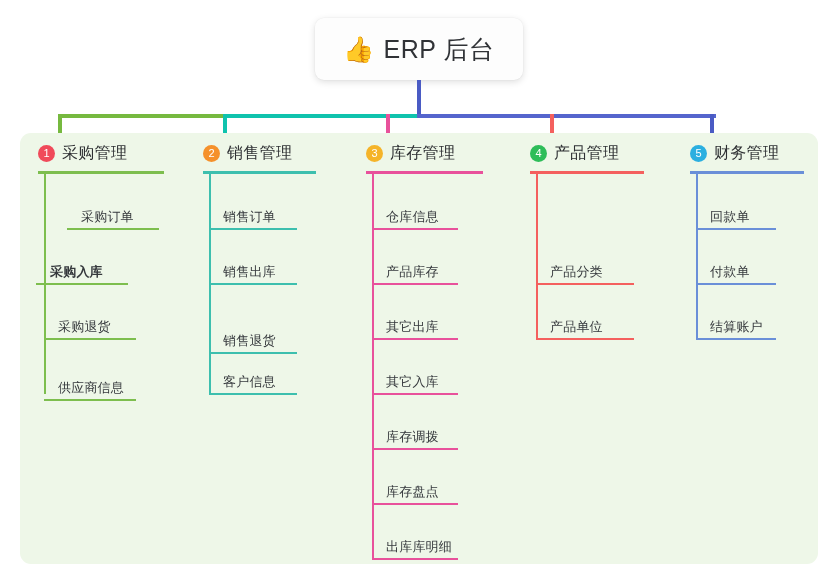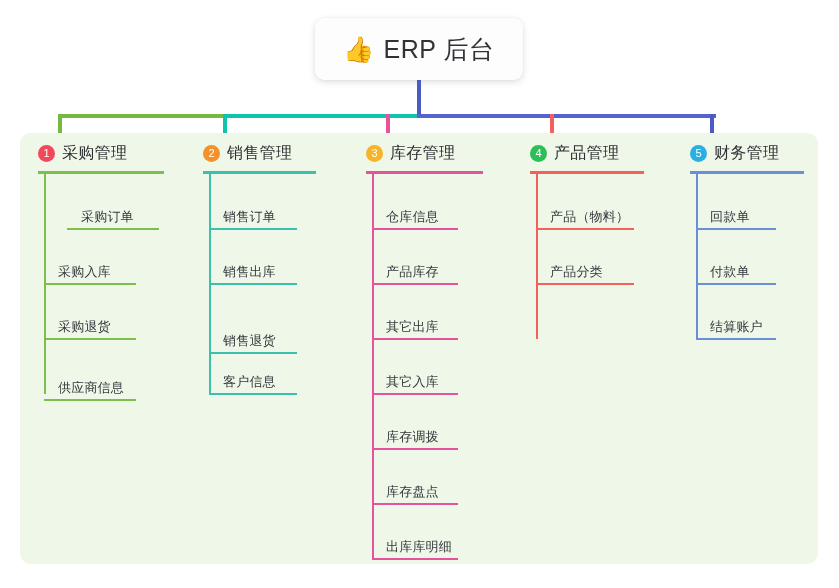--- a/index.html
+++ b/index.html
@@ -93,21 +93,21 @@
         <div class="col-head">
           <span class="badge" style="background: rgb(240, 74, 90);">1</span>
           <span class="col-title">采购管理</span>
         </div>
         <div class="head-rule" style="width: 126px; background: rgb(125, 190, 78);"></div>
         <div class="spine" style="left: 24px; height: 220px; background: rgb(125, 190, 78);"></div>
         <div class="leaf" style="left: 24px; top: 65px; width: 92px; height: 32px; margin-left: 23px;">
           <span class="leaf-label">采购订单</span>
           <div class="leaf-rule" style="width: 92px; background: rgb(125, 190, 78);"></div>
         </div>
-        <div class="leaf" style="left: 24px; top: 120px; width: 92px; height: 32px;">
+        <div class="leaf" style="left: 16px; top: 120px; width: 92px; height: 32px; font-weight: bold;">
           <span class="leaf-label">采购入库</span>
           <div class="leaf-rule" style="width: 92px; background: rgb(125, 190, 78);"></div>
         </div>
         <div class="leaf" style="left: 24px; top: 175px; width: 92px; height: 32px;">
           <span class="leaf-label">采购退货</span>
           <div class="leaf-rule" style="width: 92px; background: rgb(125, 190, 78);"></div>
         </div>
         <div class="leaf" style="left: 24px; top: 236px; width: 92px; height: 32px;">
           <span class="leaf-label">供应商信息</span>
           <div class="leaf-rule" style="width: 92px; background: rgb(125, 190, 78);"></div>
@@ -173,26 +173,26 @@
           <div class="leaf-rule" style="width: 86px; background: rgb(232, 81, 155);"></div>
         </div>
       </div>
       <div class="col" style="left: 512px; top: 133px; width: 160px; height: 455px;">
         <div class="col-head">
           <span class="badge" style="background: rgb(46, 189, 89);">4</span>
           <span class="col-title">产品管理</span>
         </div>
         <div class="head-rule" style="width: 114px; background: rgb(244, 96, 94);"></div>
         <div class="spine" style="left: 24px; height: 165px; background: rgb(244, 96, 94);"></div>
-        <div class="leaf" style="left: 24px; top: 65px; width: 98px; height: 32px;">
-          <span class="leaf-label">产品（物料）</span>
-          <div class="leaf-rule" style="width: 98px; background: rgb(244, 96, 94);"></div>
-        </div>
         <div class="leaf" style="left: 24px; top: 120px; width: 98px; height: 32px;">
           <span class="leaf-label">产品分类</span>
+          <div class="leaf-rule" style="width: 98px; background: rgb(244, 96, 94);"></div>
+        </div>
+        <div class="leaf" style="left: 24px; top: 175px; width: 98px; height: 32px;">
+          <span class="leaf-label">产品单位</span>
           <div class="leaf-rule" style="width: 98px; background: rgb(244, 96, 94);"></div>
         </div>
       </div>
       <div class="col" style="left: 672px; top: 133px; width: 146px; height: 455px;">
         <div class="col-head">
           <span class="badge" style="background: rgb(43, 175, 224);">5</span>
           <span class="col-title">财务管理</span>
         </div>
         <div class="head-rule" style="width: 114px; background: rgb(106, 143, 216);"></div>
         <div class="spine" style="left: 24px; height: 165px; background: rgb(106, 143, 216);"></div>

